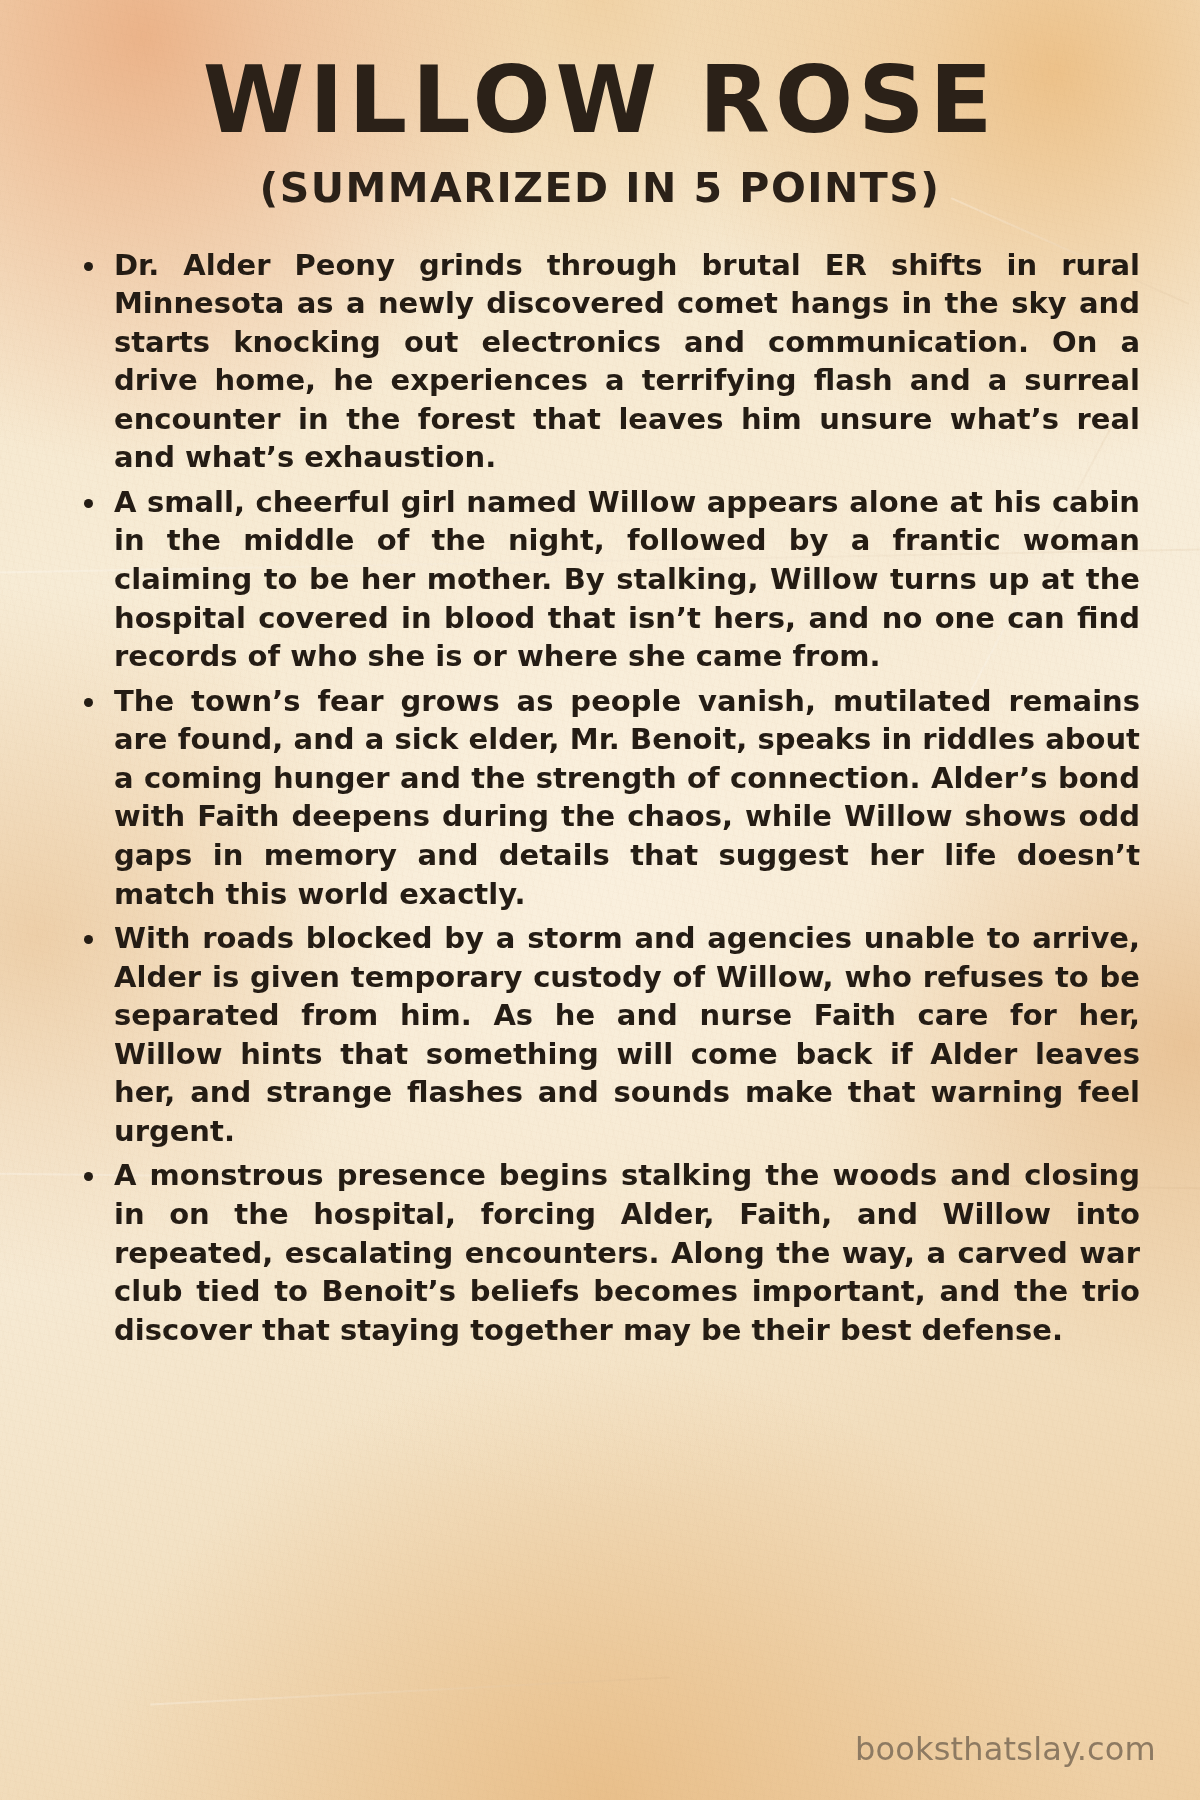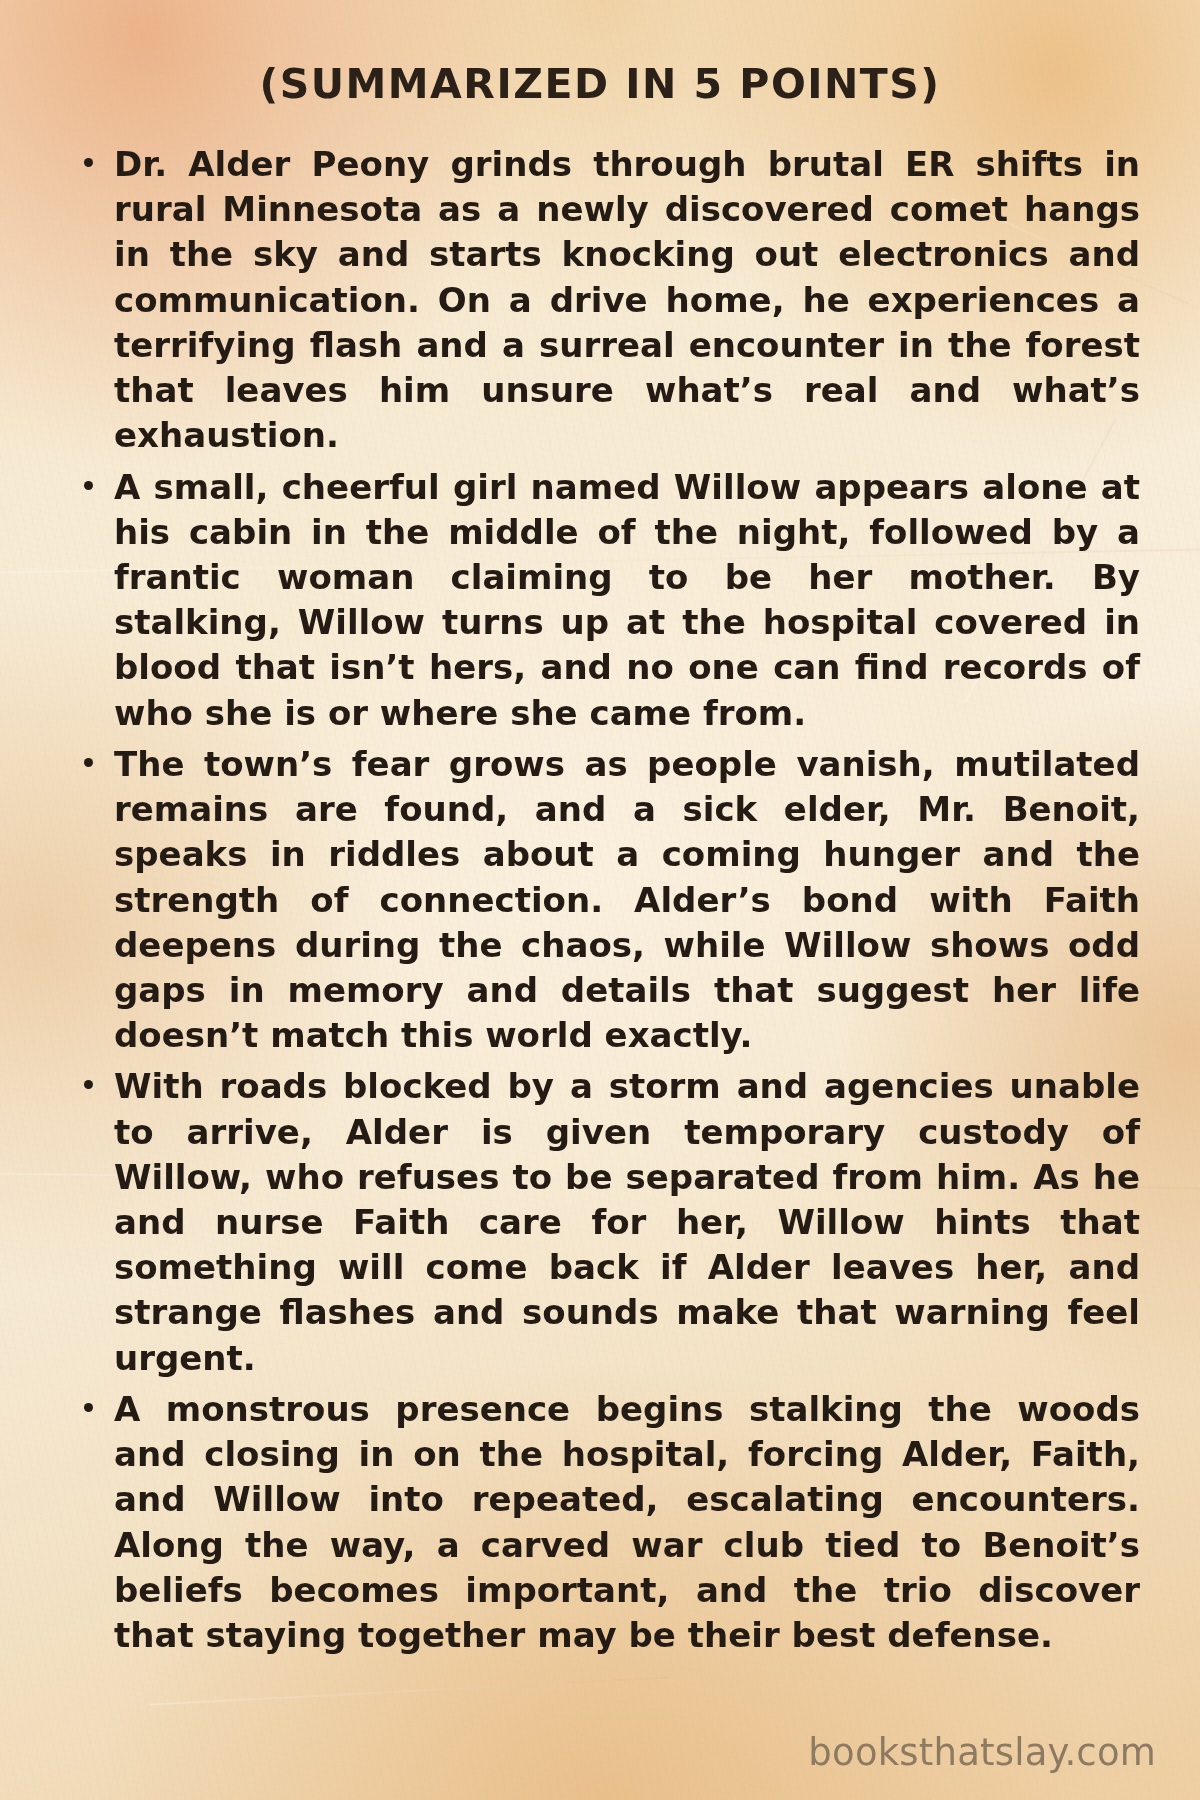--- a/index.html
+++ b/index.html
@@ -88,21 +88,21 @@
     list-style: none;
     margin: 34px 0 0 0;
     padding: 0 26px 0 44px;
   }
 
   ul.points li {
     position: relative;
     color: #241c14;
     font-family: "DejaVu Sans", sans-serif;
     font-weight: 700;
-    font-size: 34px;
+    font-size: 29px;
     line-height: 1.33;
     text-align: justify;
     text-justify: inter-word;
     margin-bottom: 6px;
     padding-left: 36px;
   }
 
   ul.points li::before {
     content: "";
     position: absolute;
@@ -110,40 +110,41 @@
     top: 16px;
     width: 9px;
     height: 9px;
     border-radius: 50%;
     background: #241c14;
   }
 
   .footer {
     position: absolute;
     right: 44px;
-    bottom: 26px;
+    bottom: 32px;
     z-index: 4;
     font-family: "DejaVu Sans", sans-serif;
-    font-size: 37px;
+    font-size: 32px;
     color: #8d7a62;
     letter-spacing: 0.2px;
   }
 </style>
 </head>
 <body>
 
 <div class="poster">
   <div class="paper-grain"></div>
   <div class="crease c1"></div>
   <div class="crease c2"></div>
   <div class="crease c3"></div>
   <div class="crease c4"></div>
   <div class="crease c5"></div>
 
   <div class="content">
+    <h1 class="title">WILLOW ROSE</h1>
     <h2 class="subtitle">(SUMMARIZED IN 5 POINTS)</h2>
 
     <ul class="points">
       <li>Dr. Alder Peony grinds through brutal ER shifts in rural Minnesota as a newly discovered comet hangs in the sky and starts knocking out electronics and communication. On a drive home, he experiences a terrifying flash and a surreal encounter in the forest that leaves him unsure what’s real and what’s exhaustion.</li>
       <li>A small, cheerful girl named Willow appears alone at his cabin in the middle of the night, followed by a frantic woman claiming to be her mother. By stalking, Willow turns up at the hospital covered in blood that isn’t hers, and no one can find records of who she is or where she came from.</li>
       <li>The town’s fear grows as people vanish, mutilated remains are found, and a sick elder, Mr. Benoit, speaks in riddles about a coming hunger and the strength of connection. Alder’s bond with Faith deepens during the chaos, while Willow shows odd gaps in memory and details that suggest her life doesn’t match this world exactly.</li>
       <li>With roads blocked by a storm and agencies unable to arrive, Alder is given temporary custody of Willow, who refuses to be separated from him. As he and nurse Faith care for her, Willow hints that something will come back if Alder leaves her, and strange flashes and sounds make that warning feel urgent.</li>
       <li>A monstrous presence begins stalking the woods and closing in on the hospital, forcing Alder, Faith, and Willow into repeated, escalating encounters. Along the way, a carved war club tied to Benoit’s beliefs becomes important, and the trio discover that staying together may be their best defense.</li>
     </ul>
   </div>

